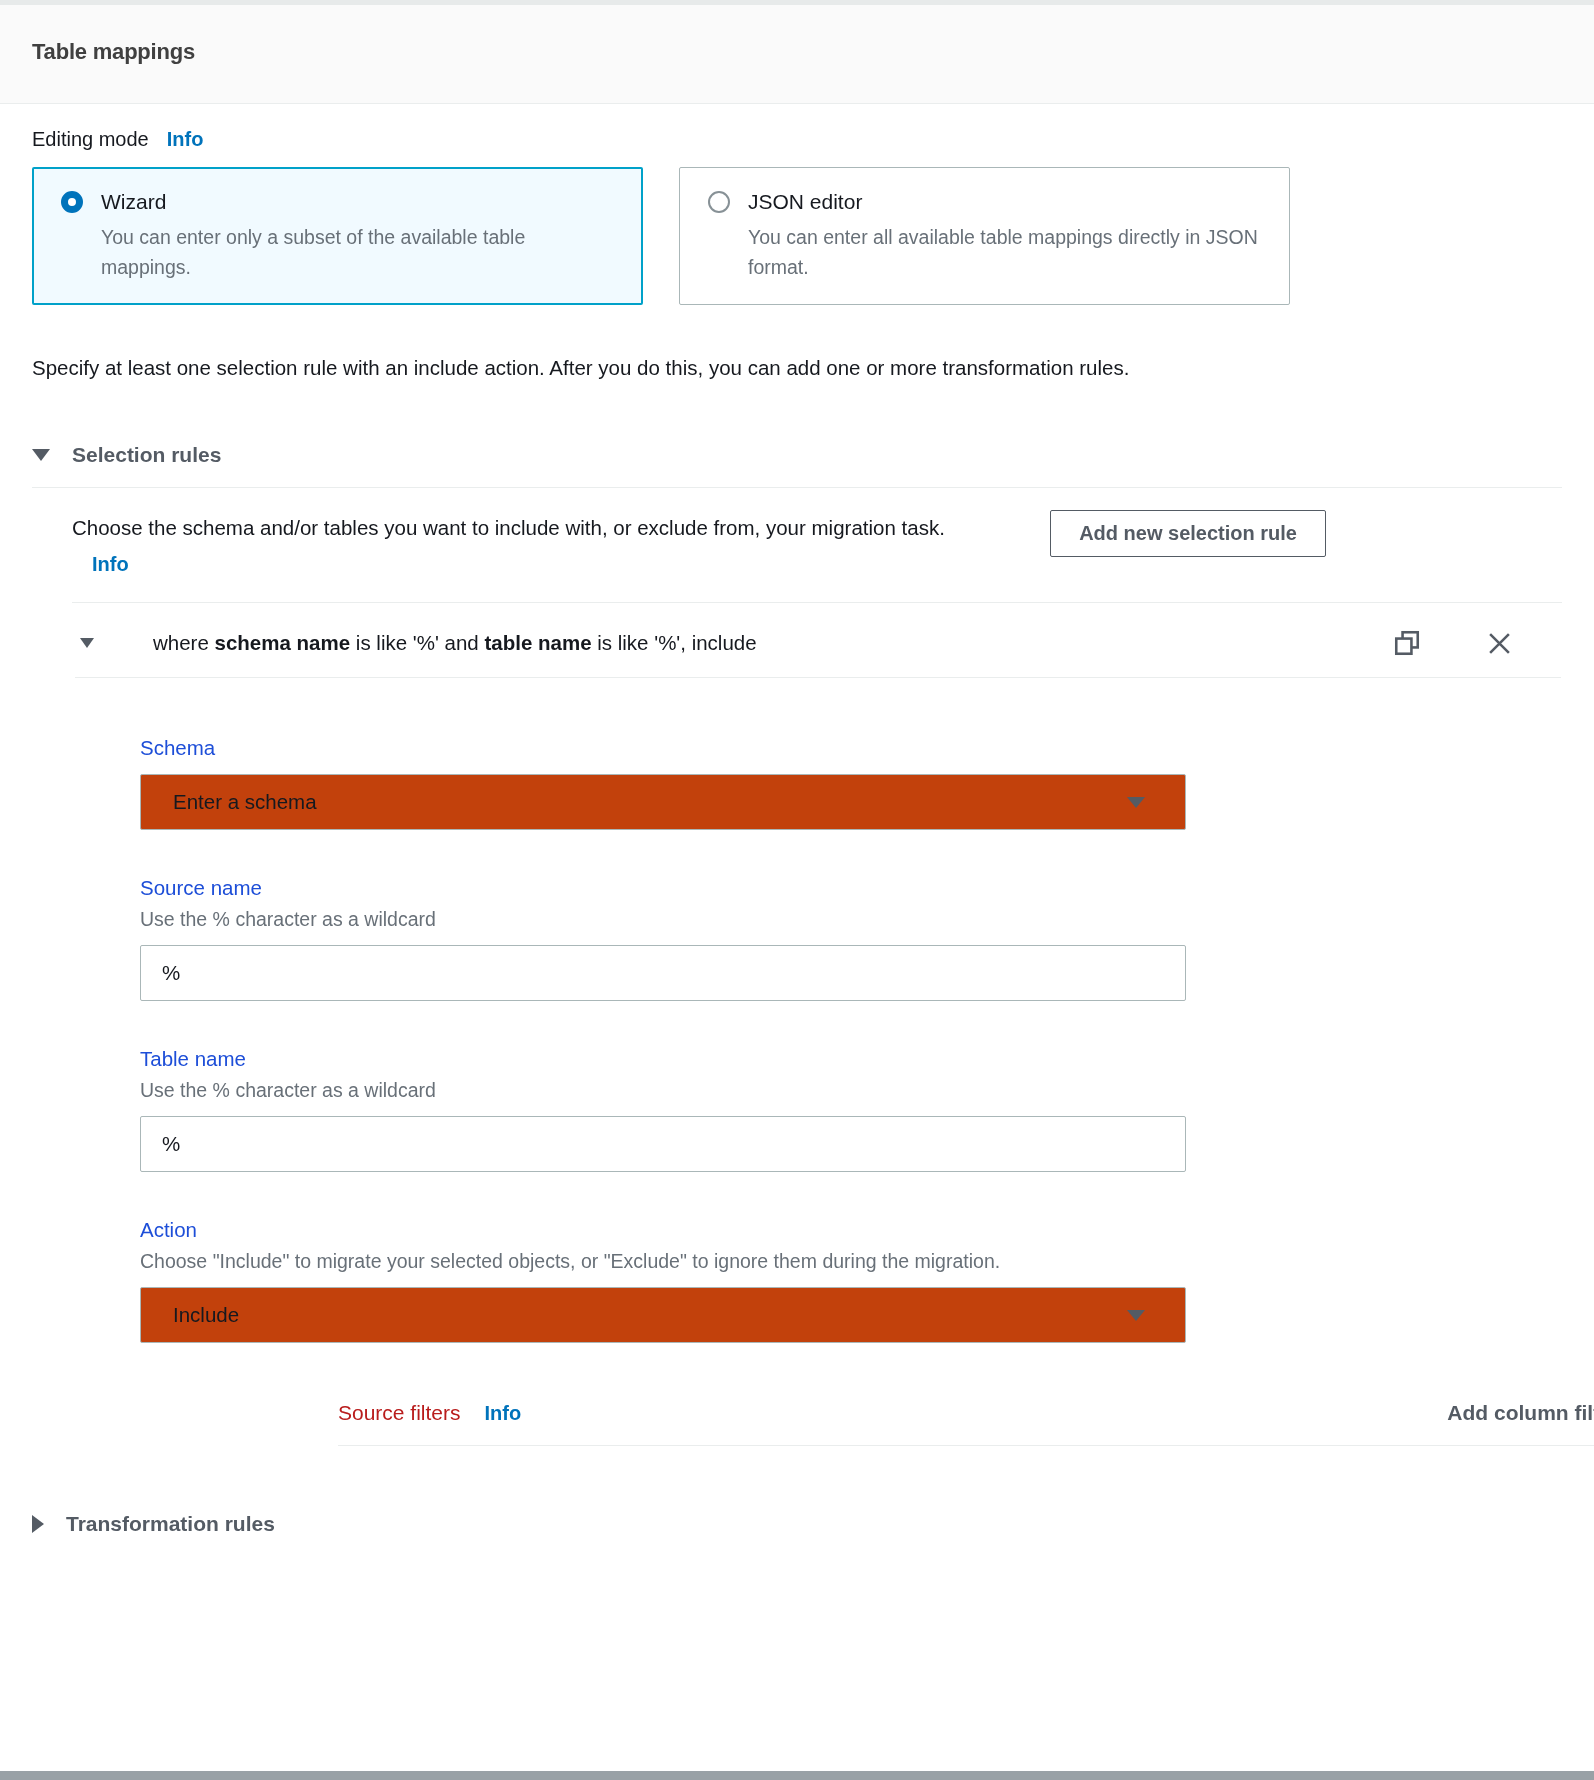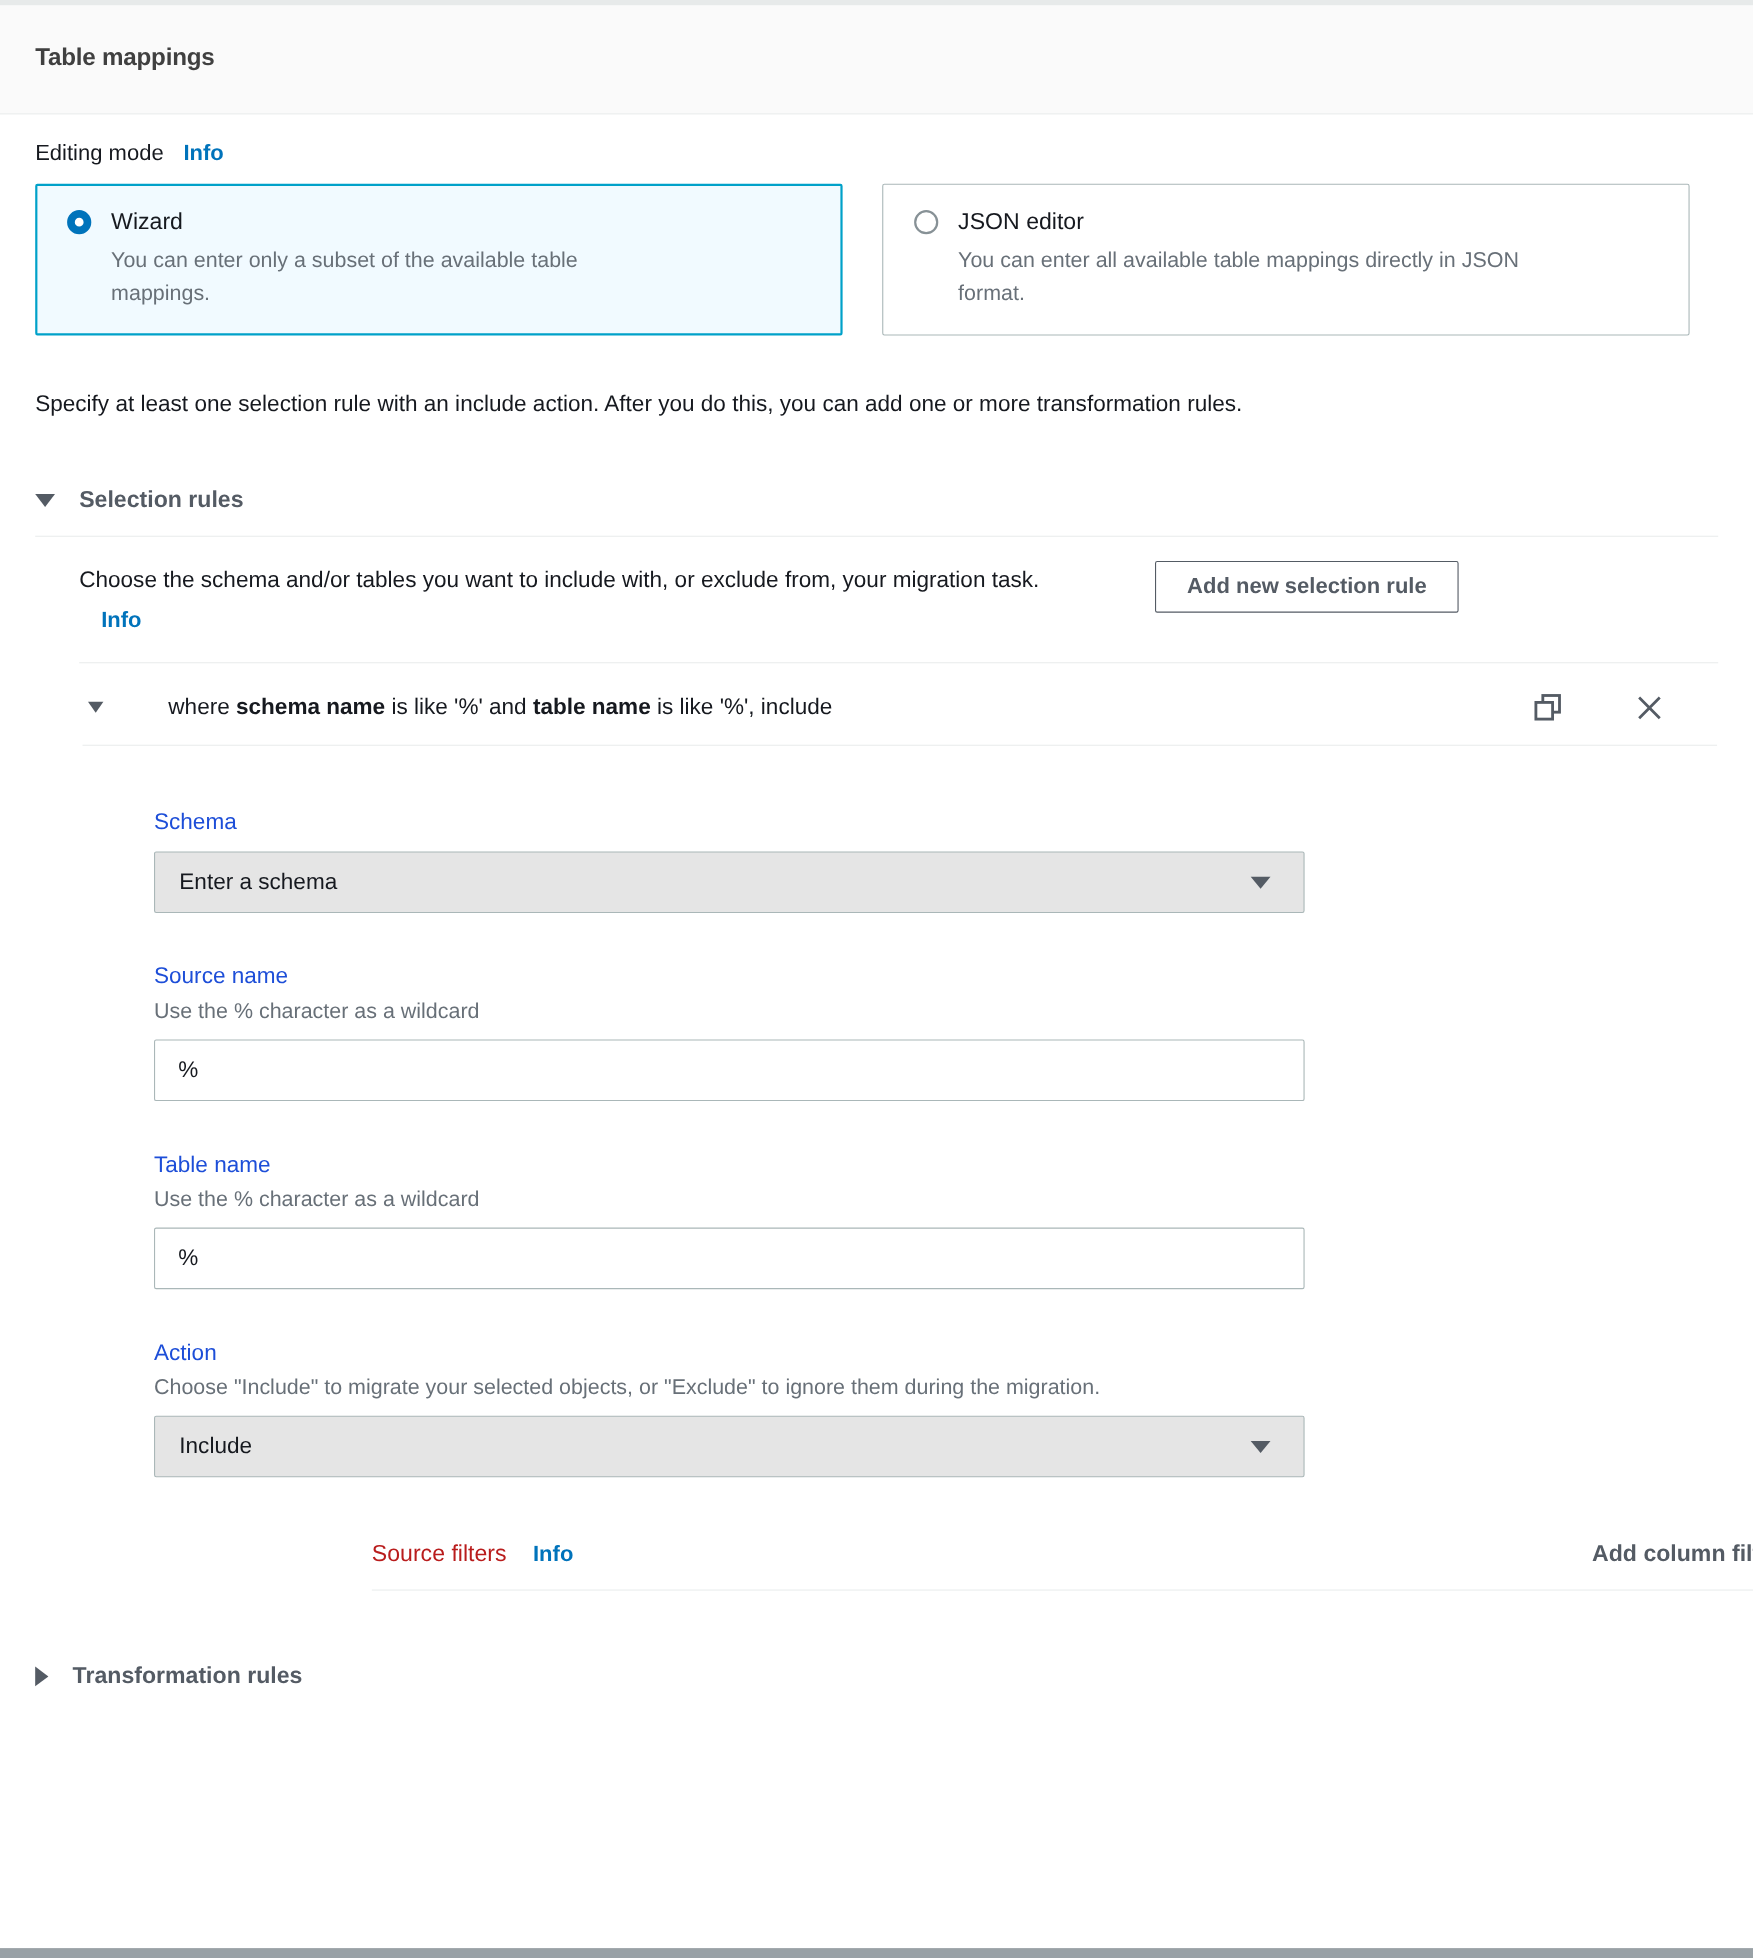--- a/index.html
+++ b/index.html
@@ -10,21 +10,21 @@
   .page-header { background:#fafafa; border-bottom:1px solid #eaeded; padding:34px 32px 38px; }
   .page-header h1 { font-size:22px; font-weight:bold; color:#404040; letter-spacing:-0.2px; }
 
   .main { padding:24px 32px 0; }
 
   
   .field-label-row { display:flex; align-items:baseline; gap:18px; font-size:20px; }
   .info-link { color:#0073bb; font-weight:bold; font-size:20px; text-decoration:none; cursor:pointer; }
 
   .cards-row { display:flex; gap:36px; margin-top:16px; }
-  .mode-card { width:734px; min-height:135px; border-radius:2px; padding:22px 28px; background:#fff; border:1px solid #aab7b8; }
+  .mode-card { width:611px; min-height:135px; border-radius:2px; padding:22px 28px; background:#fff; border:1px solid #aab7b8; }
   .mode-card.selected { border:2px solid #00a1c9; background:#f1faff; padding:21px 27px; }
   .radio-row { display:flex; align-items:center; gap:18px; }
   .radio { width:22px; height:22px; border-radius:50%; background:#fff; flex:0 0 auto; }
   .radio.checked { border:7px solid #0073bb; }
   .radio.unchecked { border:2px solid #879196; }
   .mode-title { font-size:21px; color:#16191f; }
   .mode-desc { margin:8px 0 0 40px; font-size:19.5px; line-height:1.55; color:#687078; }
   .mode-card.selected .mode-desc { max-width:480px; }
   .mode-card:not(.selected) .mode-desc { max-width:520px; }
 
@@ -55,21 +55,21 @@
   .icon-btn { background:none; border:none; cursor:pointer; padding:0; line-height:0; }
   .rule-hr { margin:24px 0 0 43px; width:1486px; }
 
   
   .rule-form { margin-left:108px; }
   .form-group { margin-top:46px; }
   .form-group.first { margin-top:58px; }
   .form-label { font-size:20.5px; color:#1d4ed8; }
   .form-helper { margin-top:8px; font-size:19.5px; color:#687078; }
   .select-box { margin-top:14px; width:1046px; height:56px; border:1px solid #aab7b8; border-radius:2px;
-     background:#e5e5e5; display:flex; align-items:center; justify-content:space-between; padding:0 22px; cursor:pointer; }
+     background:#c2410c; display:flex; align-items:center; justify-content:space-between; padding:0 32px; cursor:pointer; }
   .select-value { font-size:20.5px; color:#16191f; }
   .select-caret { width:0; height:0; border-left:9px solid transparent; border-right:9px solid transparent; border-top:11px solid #545b64; margin-right:8px; }
   .text-input { margin-top:14px; width:1046px; height:56px; border:1px solid #aab7b8; border-radius:2px;
      background:#fff; padding:0 21px; font-size:20.5px; color:#16191f; font-family:"Liberation Sans", sans-serif; display:block; }
 
   .source-filters-row { margin:58px 0 0 198px; width:1282px; display:flex; align-items:center; }
   .source-filters-label { font-size:21px; color:#b91c1c; }
   .source-filters-row .info-link { margin-left:24px; }
   .add-column-filter { margin-left:auto; background:none; border:none; font-family:"Liberation Sans", sans-serif;
      font-size:21px; font-weight:bold; color:#545b64; cursor:pointer; padding:0; }

